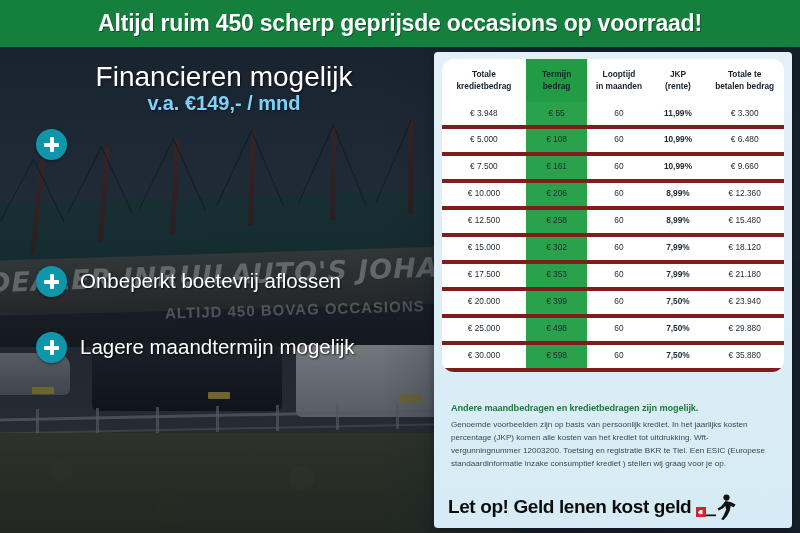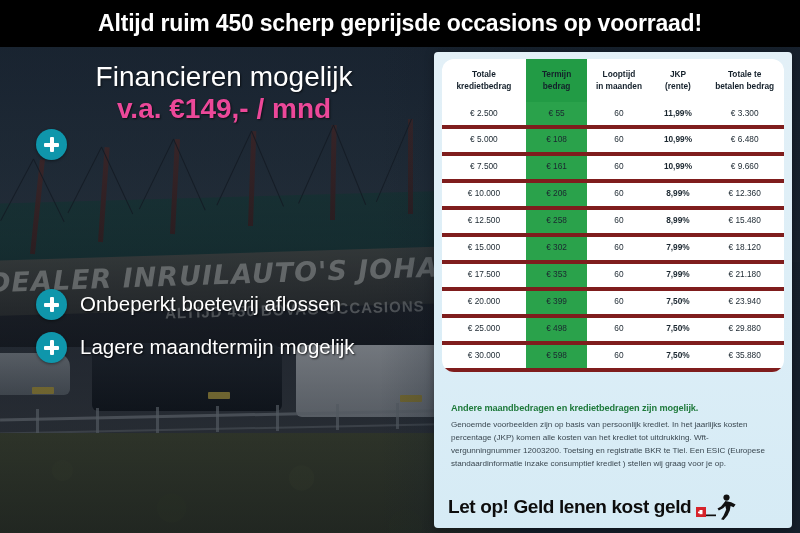--- a/index.html
+++ b/index.html
@@ -19,21 +19,21 @@
     overflow: hidden;
     background: #1d2a3d;
   }
 
   
   .banner {
     position: absolute;
     left: 0; top: 0;
     width: 800px;
     height: 47px;
-    background: #000000;
+    background: #15803d;
     display: flex;
     align-items: center;
     justify-content: center;
     z-index: 6;
   }
   .banner-text {
     color: #ffffff;
     font-size: 23px;
     font-weight: bold;
     letter-spacing: -0.2px;
@@ -170,37 +170,37 @@
   }
   .headline-1 {
     color: #ffffff;
     font-size: 28px;
     font-weight: normal;
     line-height: 1.12;
     text-shadow: 1px 1px 2px rgba(0,0,0,.6);
     white-space: nowrap;
   }
   .headline-2 {
-    color: #ec4899;
-    font-size: 28px;
+    color: #7dd3fc;
+    font-size: 20px;
     font-weight: bold;
     line-height: 1.18;
     text-shadow: 1px 1px 2px rgba(0,0,0,.6);
     white-space: nowrap;
   }
 
   .bullet {
     position: absolute;
     left: 36px;
     display: flex;
     align-items: center;
     gap: 13px;
   }
   .bullet-b1 { top: 82px; left: 36px; }
-  .bullet-b2 { top: 242px; }
+  .bullet-b2 { top: 219px; }
   .bullet-b3 { top: 285px; }
   .bullet-b4 { top: 372px; }
 
   .plus {
     position: relative;
     width: 31px; height: 31px;
     border-radius: 50%;
     background: #0f96ab;
     flex: 0 0 auto;
     box-shadow: 0 1px 3px rgba(0,0,0,.45);
@@ -439,21 +439,21 @@
               <div>(rente)</div>
             </th>
             <th class="c4">
               <div>Totale te</div>
               <div>betalen bedrag</div>
             </th>
           </tr>
         </thead>
         <tbody>
           <tr>
-            <td class="c0">€ 2.500</td>
+            <td class="c0">€ 3.948</td>
             <td class="c1 hl first">€ 55</td>
             <td class="c2">60</td>
             <td class="c3">11,99%</td>
             <td class="c4">€ 3.300</td>
           </tr>
           <tr>
             <td class="c0">€ 5.000</td>
             <td class="c1 hl">€ 108</td>
             <td class="c2">60</td>
             <td class="c3">10,99%</td>

